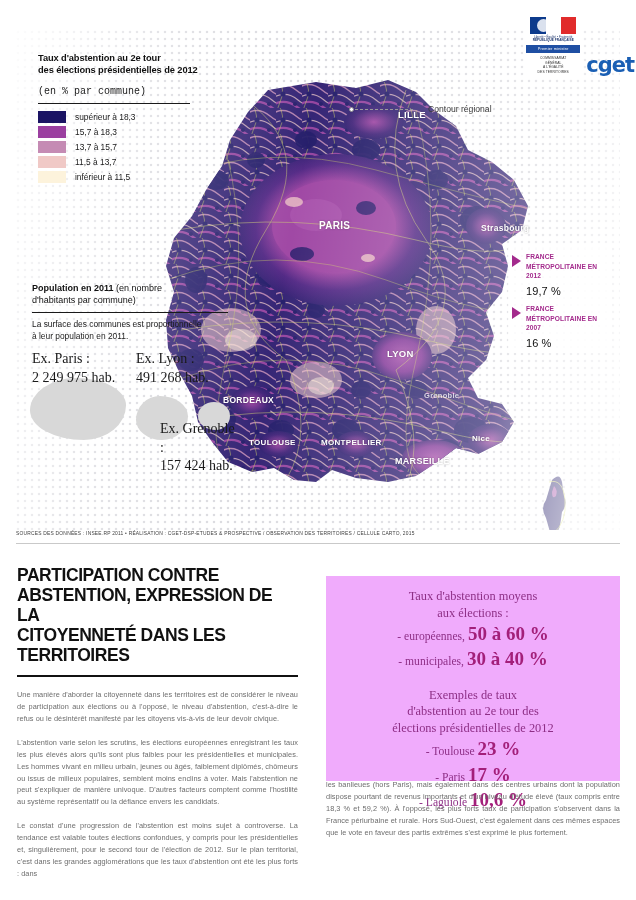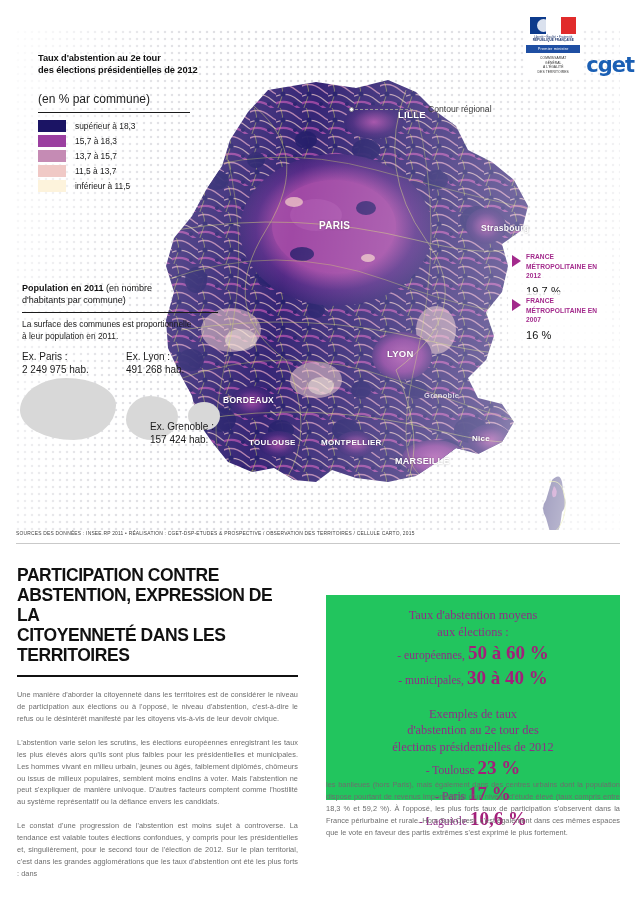--- a/index.html
+++ b/index.html
@@ -35,42 +35,42 @@
   
   .legend-abst {
     position: absolute; left: 22px; top: 22px; width: 185px;
     z-index: 6;
   }
   .legend-abst .l-title {
     font-size: 9.3px; font-weight: bold; color:#111; line-height: 1.32;
     letter-spacing: -0.1px;
   }
   .legend-abst .l-sub {
-    font-size: 12px; color:#222; margin-top:15px;
+    font-size: 10px; color:#222; margin-top:9px;font-family:Liberation Mono, monospace;
   }
   .legend-rule {
     border-top: 1px solid #1a1a1a; margin: 6px 0 7px 0; width: 152px;
   }
   .swatch-row { display:flex; align-items:center; margin-bottom: 3px; }
   .swatch {
     width: 28px; height: 12px; display:inline-block; margin-right: 9px;
     border: 0;
   }
   .swatch-label { font-size: 8.4px; color:#1a1a1a; }
 
   
   .legend-pop {
-    position: absolute; left: 6px; top: 252px; width: 205px; z-index: 6;
+    position: absolute; left: 16px; top: 252px; width: 205px; z-index: 6;
   }
   .legend-pop .p-title { font-size: 9px; color:#111; line-height:1.35; }
   .legend-pop .p-title b { font-weight:bold; }
   .pop-rule { border-top: 1px solid #1a1a1a; margin: 6px 0 6px 0; width: 196px; }
   .legend-pop .p-note { font-size: 8.4px; color:#1a1a1a; line-height:1.38; }
   .pop-examples { position:relative; height: 105px; margin-top: 8px; }
-  .pop-ex { position:absolute; font-size:10px; color:#1a1a1a; line-height:1.3; z-index:3;}
+  .pop-ex { position:absolute; font-size:14px; color:#1a1a1a; line-height:1.3; z-index:3;font-family:Liberation Serif, serif;}
   .pop-ex.paris { left: 0px; top: 0px; }
   .pop-ex.lyon  { left: 104px; top: 0px; }
   .pop-ex.gren  { left: 128px; top: 70px; }
   .blob {
     position:absolute; background:#d8d8d8; z-index:1;
   }
 
   
   .city {
     position:absolute; color:#ffffff; font-weight:bold;
@@ -147,22 +147,22 @@
     letter-spacing:-0.45px; text-transform:uppercase;
     font-family:"Liberation Sans", sans-serif;
   }
   .head-rule { border-top:2px solid #111; margin-top:9px; width:281px; }
   p.body {
     font-size:7.35px; color:#6d6d6d; line-height:1.63; text-align:justify;
     margin-top:12px; letter-spacing:0.05px;
   }
 
   .col-right {
-    position:absolute; left:326px; top:595px; width:294px; height:205px;
-    background:#22c55e;
+    position:absolute; left:326px; top:576px; width:294px; height:205px;
+    background:#f0abfc;
   }
   .stat-block { text-align:center; color:#8e2f86; font-family:"Liberation Serif", serif; }
   .stat-block.one { padding-top:12px; }
   .stat-block.two { padding-top:15px; }
   .sb-line { font-size:12.4px; line-height:1.33; color:#8e2f86; }
   .sb-item { font-size:11.6px; line-height:1.34; color:#8e2f86; }
   .sb-big { font-size:19px; font-weight:bold; color:#a31f7a; }
   .col-right-tail {
     position:absolute; left:326px; top:779px; width:294px;
   }
@@ -395,21 +395,21 @@
     <div class="fbox" style="left:492px; top:218px; width:104px;">
       <div class="tri"></div>
       <div>
         <div class="ftxt">
           <span>FRANCE</span><br>
           <span>MÉTROPOLITAINE EN 2012</span>
         </div>
         <div class="fval">19,7 %</div>
       </div>
     </div>
-    <div class="fbox" style="left:492px; top:262px; width:104px;">
+    <div class="fbox" style="left:492px; top:270px; width:104px;">
       <div class="tri"></div>
       <div>
         <div class="ftxt">
           <span>FRANCE</span><br>
           <span>MÉTROPOLITAINE EN 2007</span>
         </div>
         <div class="fval">16 %</div>
       </div>
     </div>
   </div>

